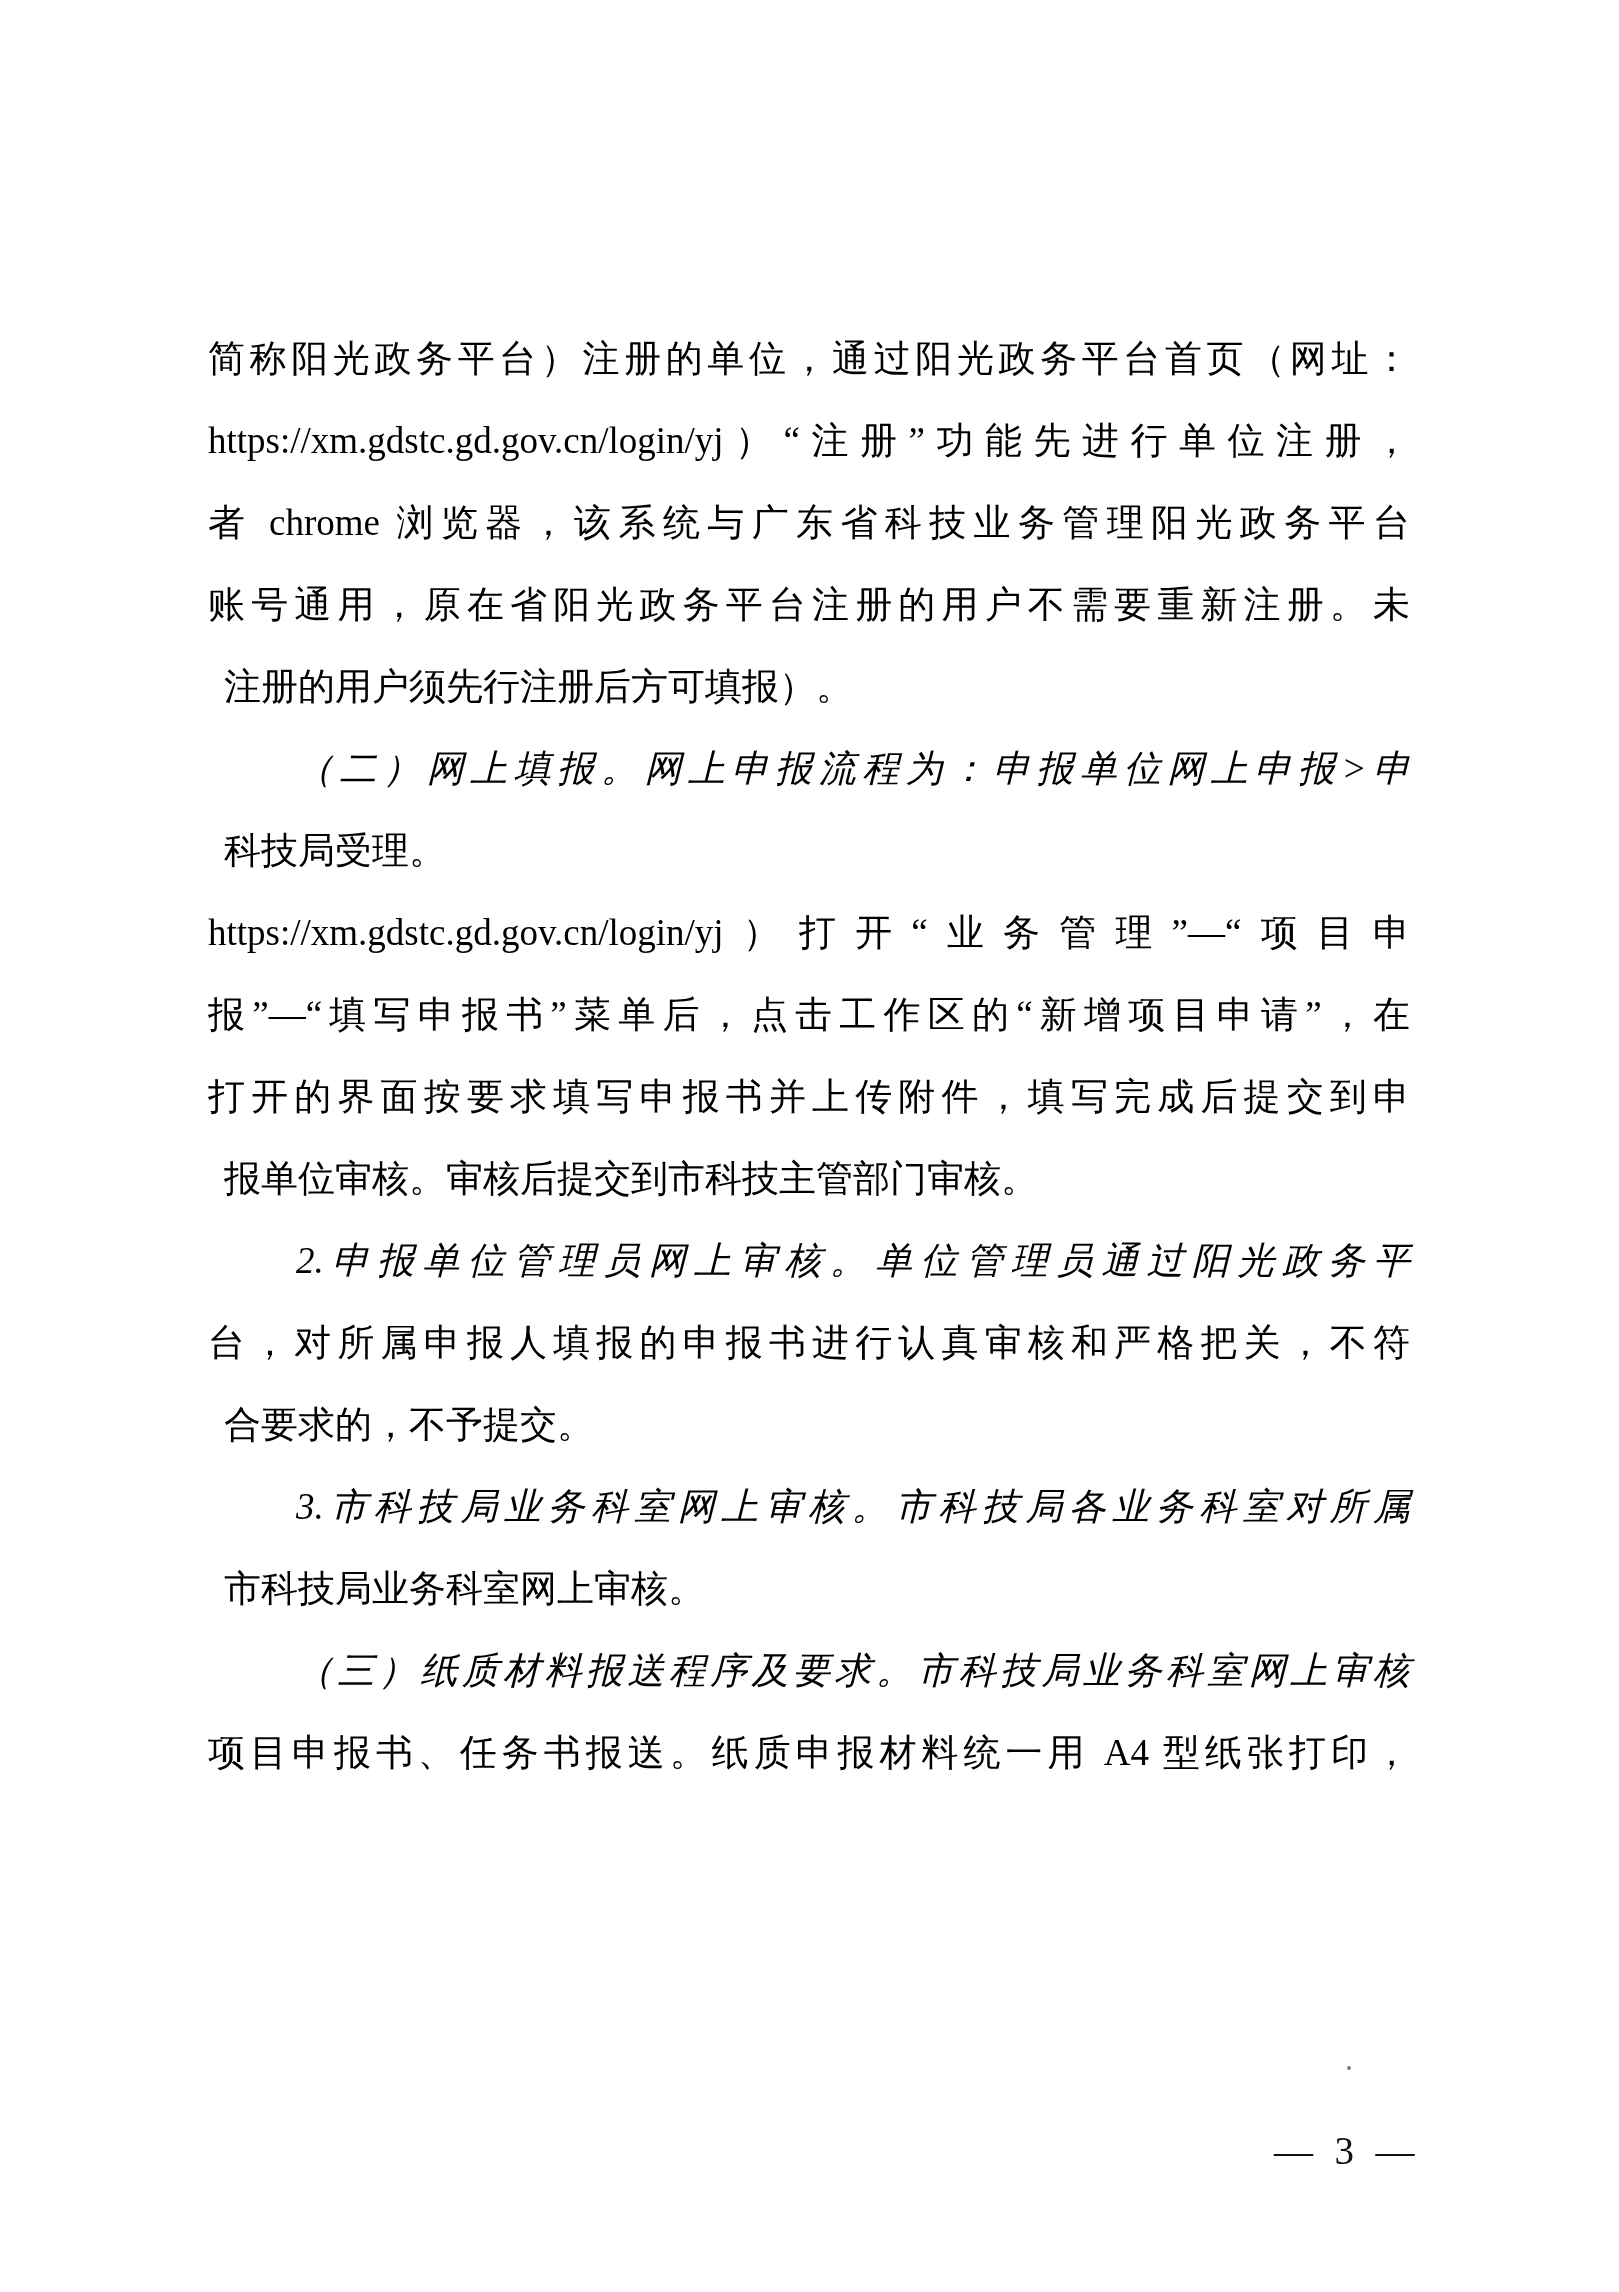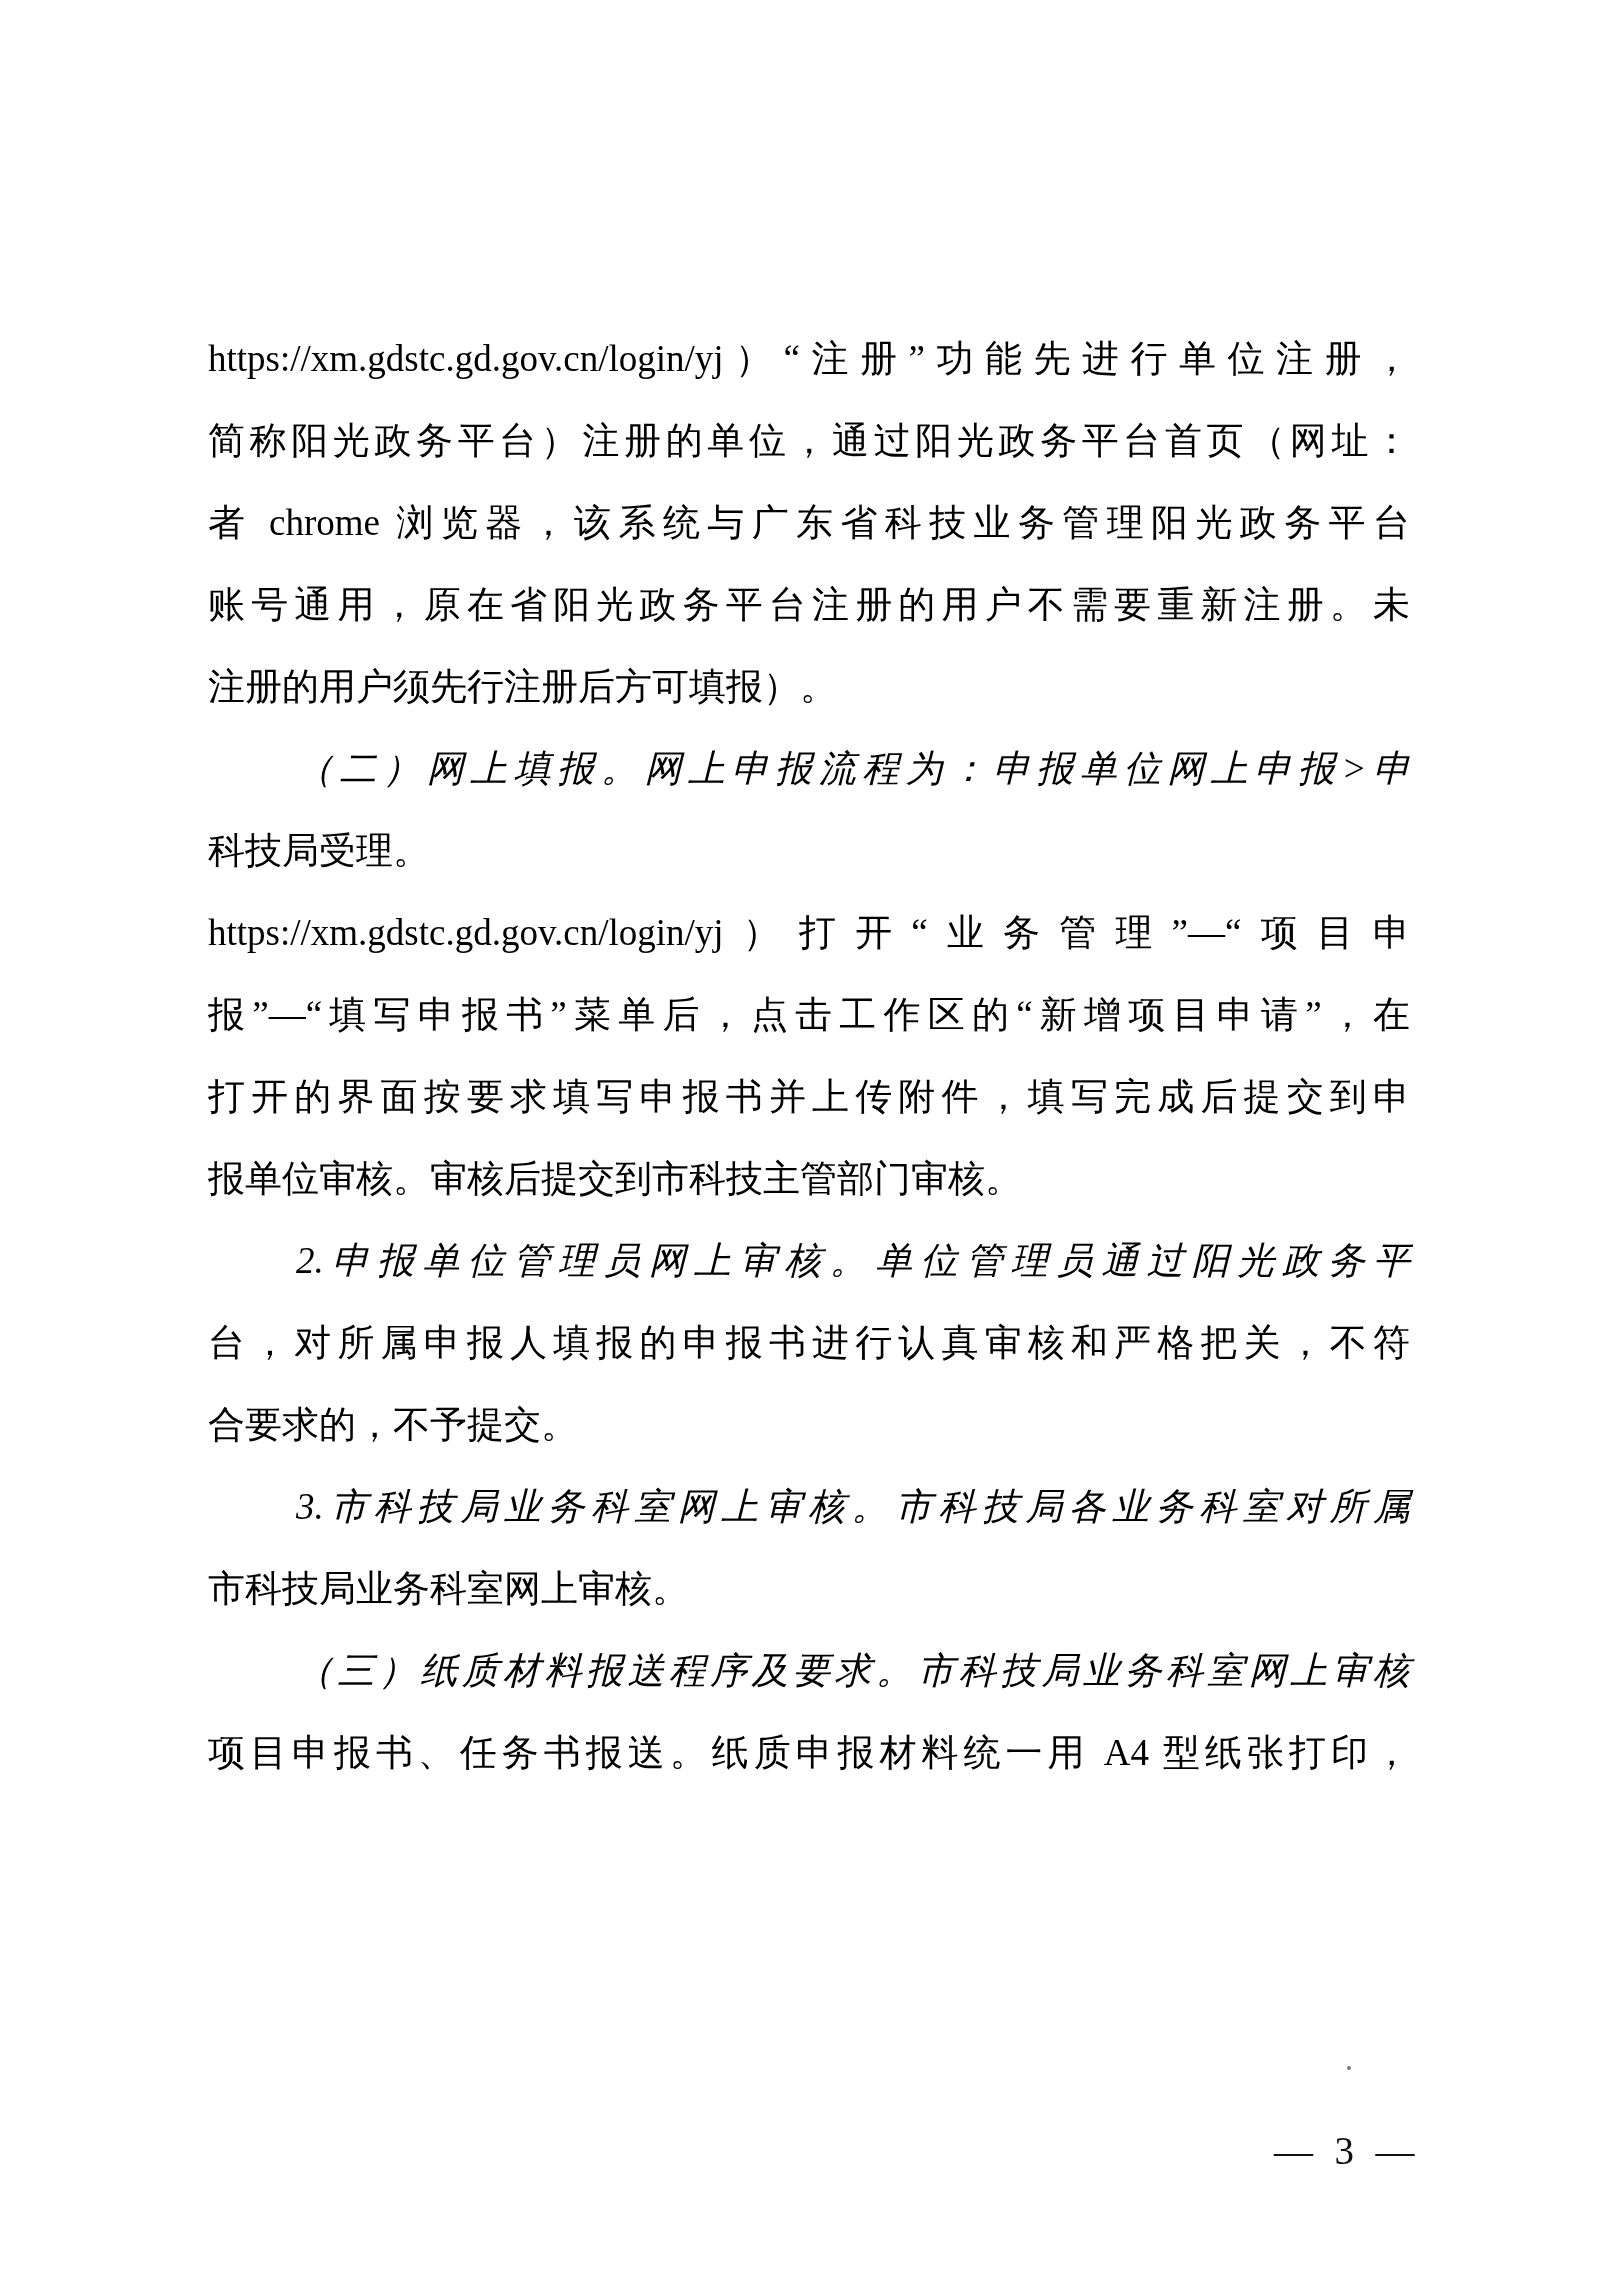--- a/index.html
+++ b/index.html
@@ -28,20 +28,21 @@
     white-space: normal;
     overflow: visible;
   }
   .t-line.full {
     text-align: justify;
     text-align-last: justify;
   }
   .t-line.end {
     text-align: right;
     text-align-last: left;
+    margin-left: 16px;
   }
   .t-line.indent {
     padding-left: 88px;
     font-style: italic;
   }
   .page-footer {
     position: absolute;
     left: 1274px;
     top: 2129px;
     font-size: 39px;
@@ -57,22 +58,22 @@
     width: 3.9px;
     height: 3.9px;
     border-radius: 50%;
     background: #7a7a7a;
   }
 </style>
 </head>
 <body>
 
 <div class="doc-body">
+  <div class="t-line full">简称阳光政务平台）注册的单位，通过阳光政务平台首页（网址：</div>
   <div class="t-line full">https://xm.gdstc.gd.gov.cn/login/yj）“注册”功能先进行单位注册，</div>
-  <div class="t-line full">简称阳光政务平台）注册的单位，通过阳光政务平台首页（网址：</div>
   <div class="t-line full">者 chrome 浏览器，该系统与广东省科技业务管理阳光政务平台</div>
   <div class="t-line full">账号通用，原在省阳光政务平台注册的用户不需要重新注册。未</div>
   <div class="t-line end">注册的用户须先行注册后方可填报）。</div>
   <div class="t-line full indent">（二）网上填报。网上申报流程为：申报单位网上申报&gt;申</div>
   <div class="t-line end">科技局受理。</div>
   <div class="t-line full">https://xm.gdstc.gd.gov.cn/login/yj）打开“业务管理”—“项目申</div>
   <div class="t-line full">报”—“填写申报书”菜单后，点击工作区的“新增项目申请”，在</div>
   <div class="t-line full">打开的界面按要求填写申报书并上传附件，填写完成后提交到申</div>
   <div class="t-line end">报单位审核。审核后提交到市科技主管部门审核。</div>
   <div class="t-line full indent">2.申报单位管理员网上审核。单位管理员通过阳光政务平</div>

